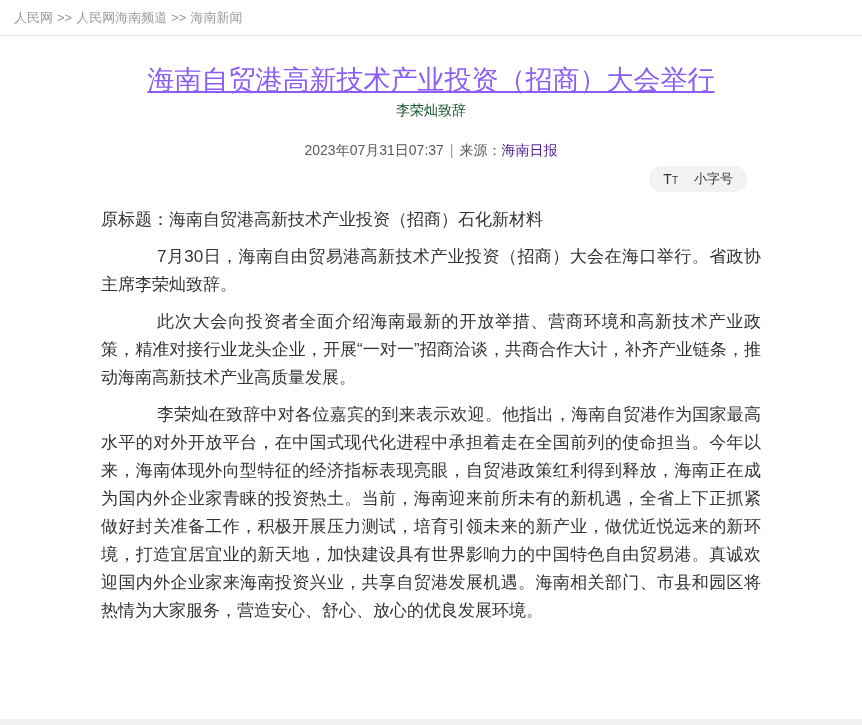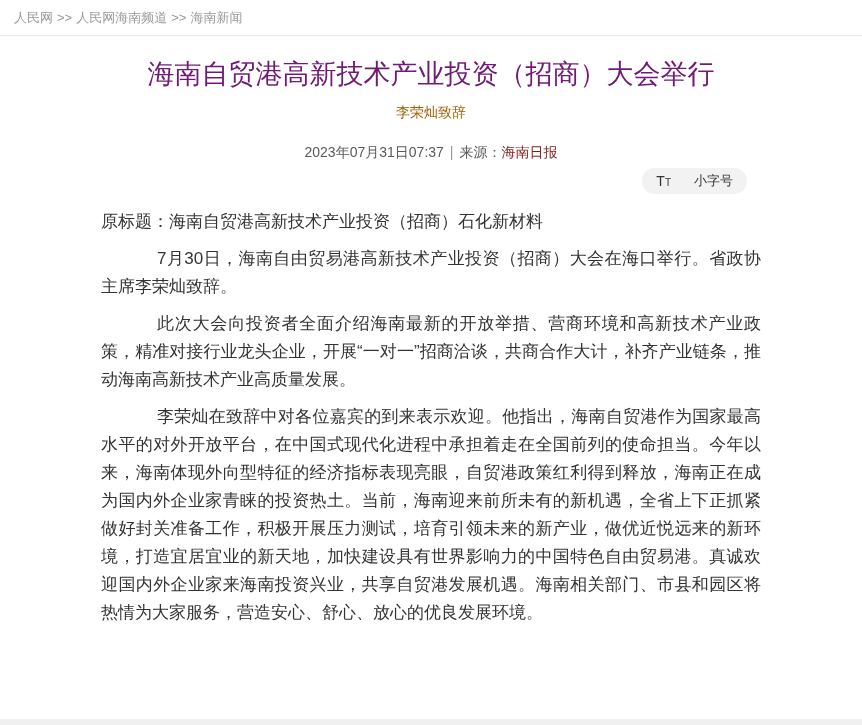--- a/index.html
+++ b/index.html
@@ -21,51 +21,52 @@
     color: #999999;
     text-decoration: none;
     cursor: pointer;
   }
   .crumb-sep { color: #999999; padding: 0 4px; }
   .content {
     width: 660px;
     margin: 0 auto;
   }
   .article-title {
-    margin-top: 20px;
+    margin-top: 26px;
     text-align: center;
     font-size: 27px;
     line-height: 36px;
     font-weight: 500;
-    color: #701a75;
+    color: #8b5cf6;
+    text-decoration: underline;
   }
   .article-subtitle {
-    margin-top: 12px;
+    margin-top: 4px;
     text-align: center;
     font-size: 14px;
-    color: #a16207;
+    color: #14532d;
   }
   .article-meta {
     margin-top: 22px;
     text-align: center;
     font-size: 14px;
     color: #595959;
   }
   .article-meta .meta-sep { padding: 0 6px; color: #999999; }
-  .article-meta a { color: #7f1d1d; text-decoration: none; cursor: pointer; }
+  .article-meta a { color: #4c1d95; text-decoration: none; cursor: pointer; }
   .toolbar-row {
     margin-top: 6px;
     text-align: right;
     padding-right: 14px;
     height: 26px;
   }
   .font-size-btn {
     display: inline-flex;
     align-items: center;
-    gap: 23px;
+    gap: 16px;
     background: #f2f2f2;
     border: none;
     border-radius: 13px;
     padding: 4px 14px;
     font-size: 13px;
     color: #333333;
     cursor: pointer;
     font-family: inherit;
   }
   .tt-icon { line-height: 1; color: #333333; }

